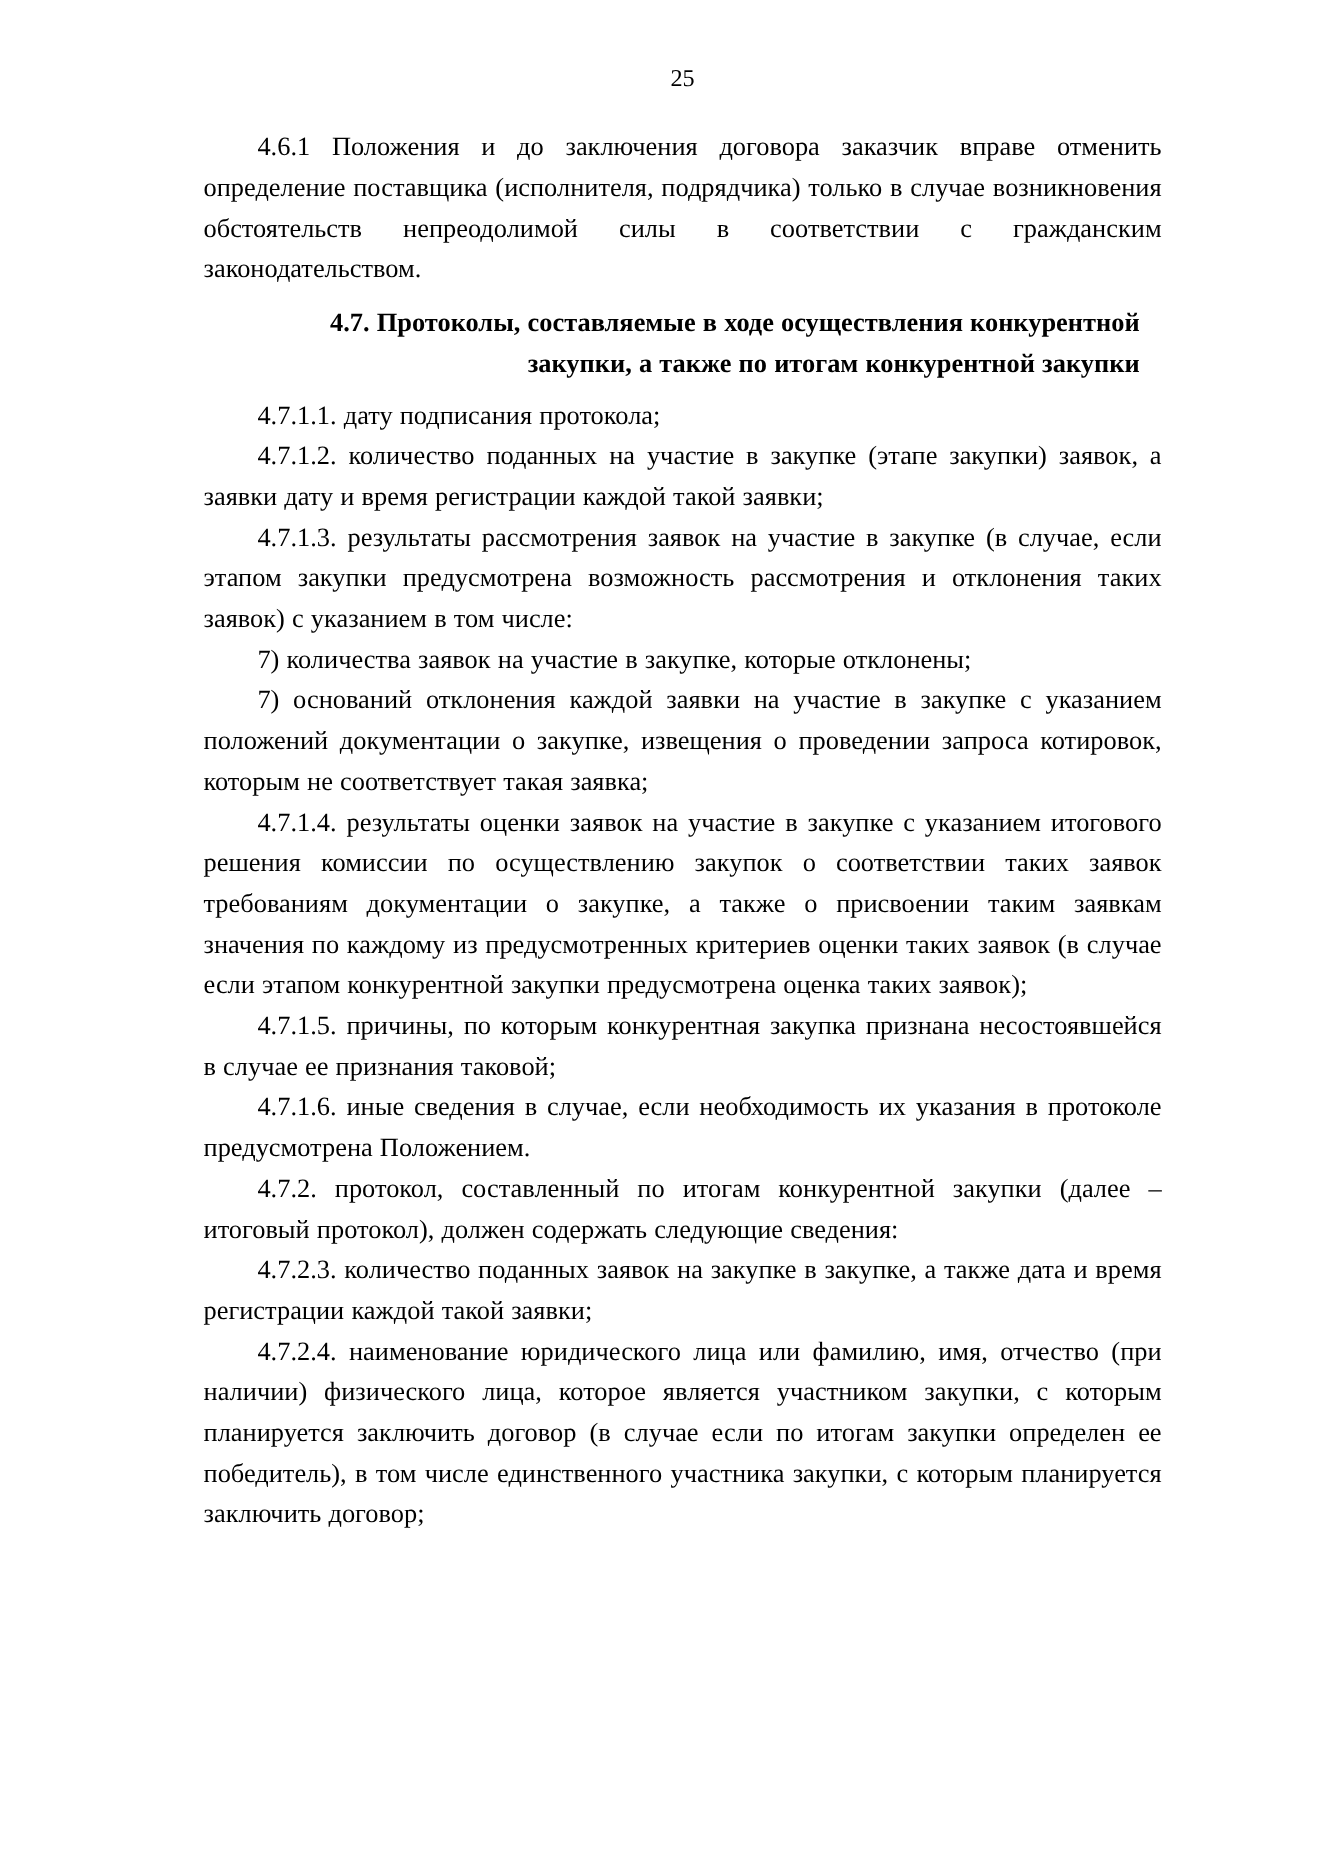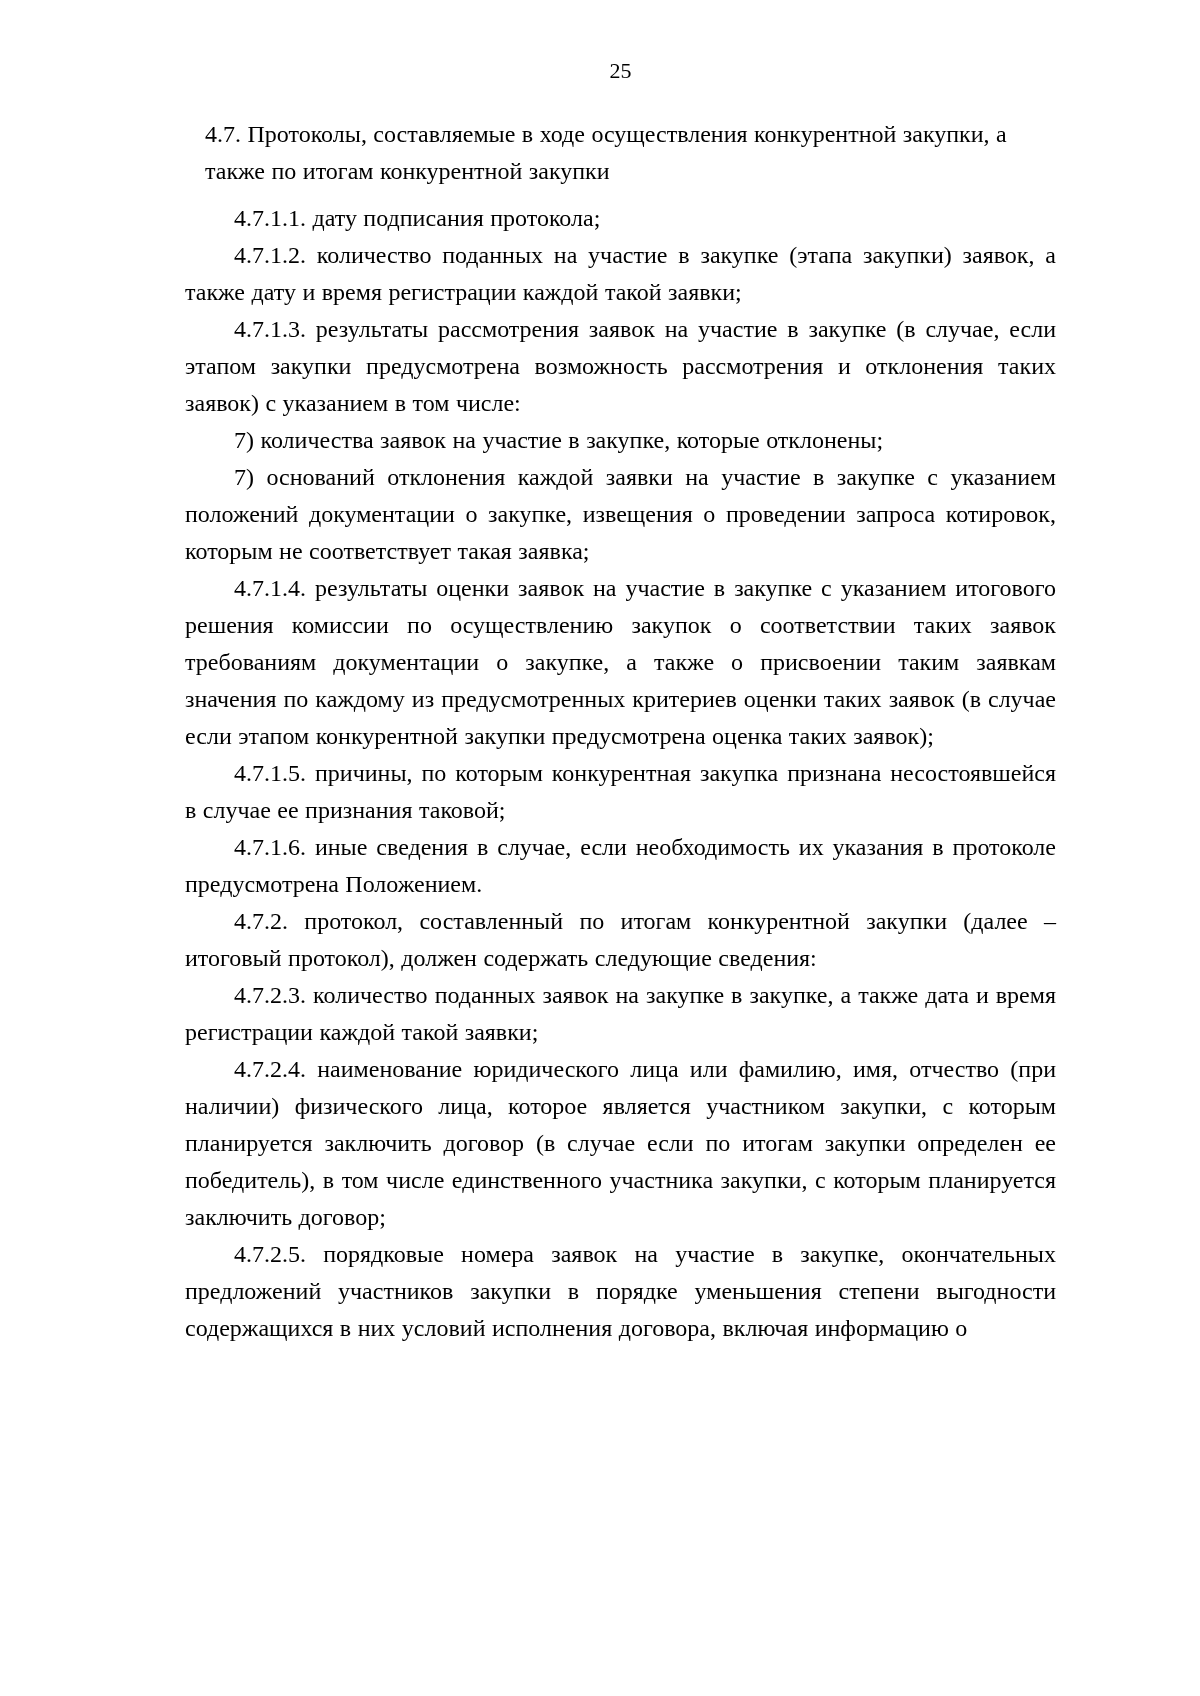--- a/index.html
+++ b/index.html
@@ -30,44 +30,45 @@
   }
   .content p {
     margin: 0;
     font-size: 24px;
     line-height: 37px;
     text-align: justify;
     text-indent: 49px;
     word-spacing: 0.02em;
   }
   .content p.heading {
-    font-weight: normal;
-    text-align: left;
+    font-weight: bold;
+    text-align: right;
     text-indent: 0;
-    margin-top: 1px;
+    margin-top: 12px;
     margin-bottom: 10px;
     padding: 0 20px;
   }
 </style>
 </head>
 <body>
 
 <div class="page">
 
   <div class="page-number">25</div>
 
   <div class="content">
 
+    <p>4.6.1 Положения и до заключения договора заказчик вправе отменить определение поставщика (исполнителя, подрядчика) только в случае возникновения обстоятельств непреодолимой силы в соответствии с гражданским законодательством.</p>
 
     <p class="heading">4.7. Протоколы, составляемые в ходе осуществления конкурентной закупки, а также по итогам конкурентной закупки</p>
 
 
     <p>4.7.1.1. дату подписания протокола;</p>
 
-    <p>4.7.1.2. количество поданных на участие в закупке (этапа закупки) заявок, а также дату и время регистрации каждой такой заявки;</p>
+    <p>4.7.1.2. количество поданных на участие в закупке (этапе закупки) заявок, а заявки дату и время регистрации каждой такой заявки;</p>
 
     <p>4.7.1.3. результаты рассмотрения заявок на участие в закупке (в случае, если этапом закупки предусмотрена возможность рассмотрения и отклонения таких заявок) с указанием в том числе:</p>
 
     <p>7) количества заявок на участие в закупке, которые отклонены;</p>
 
     <p>7) оснований отклонения каждой заявки на участие в закупке с указанием положений документации о закупке, извещения о проведении запроса котировок, которым не соответствует такая заявка;</p>
 
     <p>4.7.1.4. результаты оценки заявок на участие в закупке с указанием итогового решения комиссии по осуществлению закупок о соответствии таких заявок требованиям документации о закупке, а также о присвоении таким заявкам значения по каждому из предусмотренных критериев оценки таких заявок (в случае если этапом конкурентной закупки предусмотрена оценка таких заявок);</p>
 
     <p>4.7.1.5. причины, по которым конкурентная закупка признана несостоявшейся в случае ее признания таковой;</p>
@@ -75,16 +76,15 @@
     <p>4.7.1.6.  иные сведения в случае, если необходимость их указания в протоколе предусмотрена Положением.</p>
 
     <p>4.7.2. протокол, составленный по итогам конкурентной закупки (далее – итоговый протокол), должен содержать следующие сведения:</p>
 
 
 
     <p>4.7.2.3. количество поданных заявок на закупке в закупке, а также дата и время регистрации каждой такой заявки;</p>
 
     <p>4.7.2.4. наименование юридического лица или фамилию, имя, отчество (при наличии) физического лица, которое является участником закупки, с которым планируется заключить договор (в случае если по итогам закупки определен ее победитель), в том числе единственного участника закупки, с которым планируется заключить договор;</p>
 
-    <p>4.7.2.5. порядковые номера заявок на участие в закупке, окончательных предложений участников закупки в порядке уменьшения степени выгодности содержащихся в них условий исполнения договора, включая информацию о</p>
 
   </div>
 </div>
 
 </body></html>

